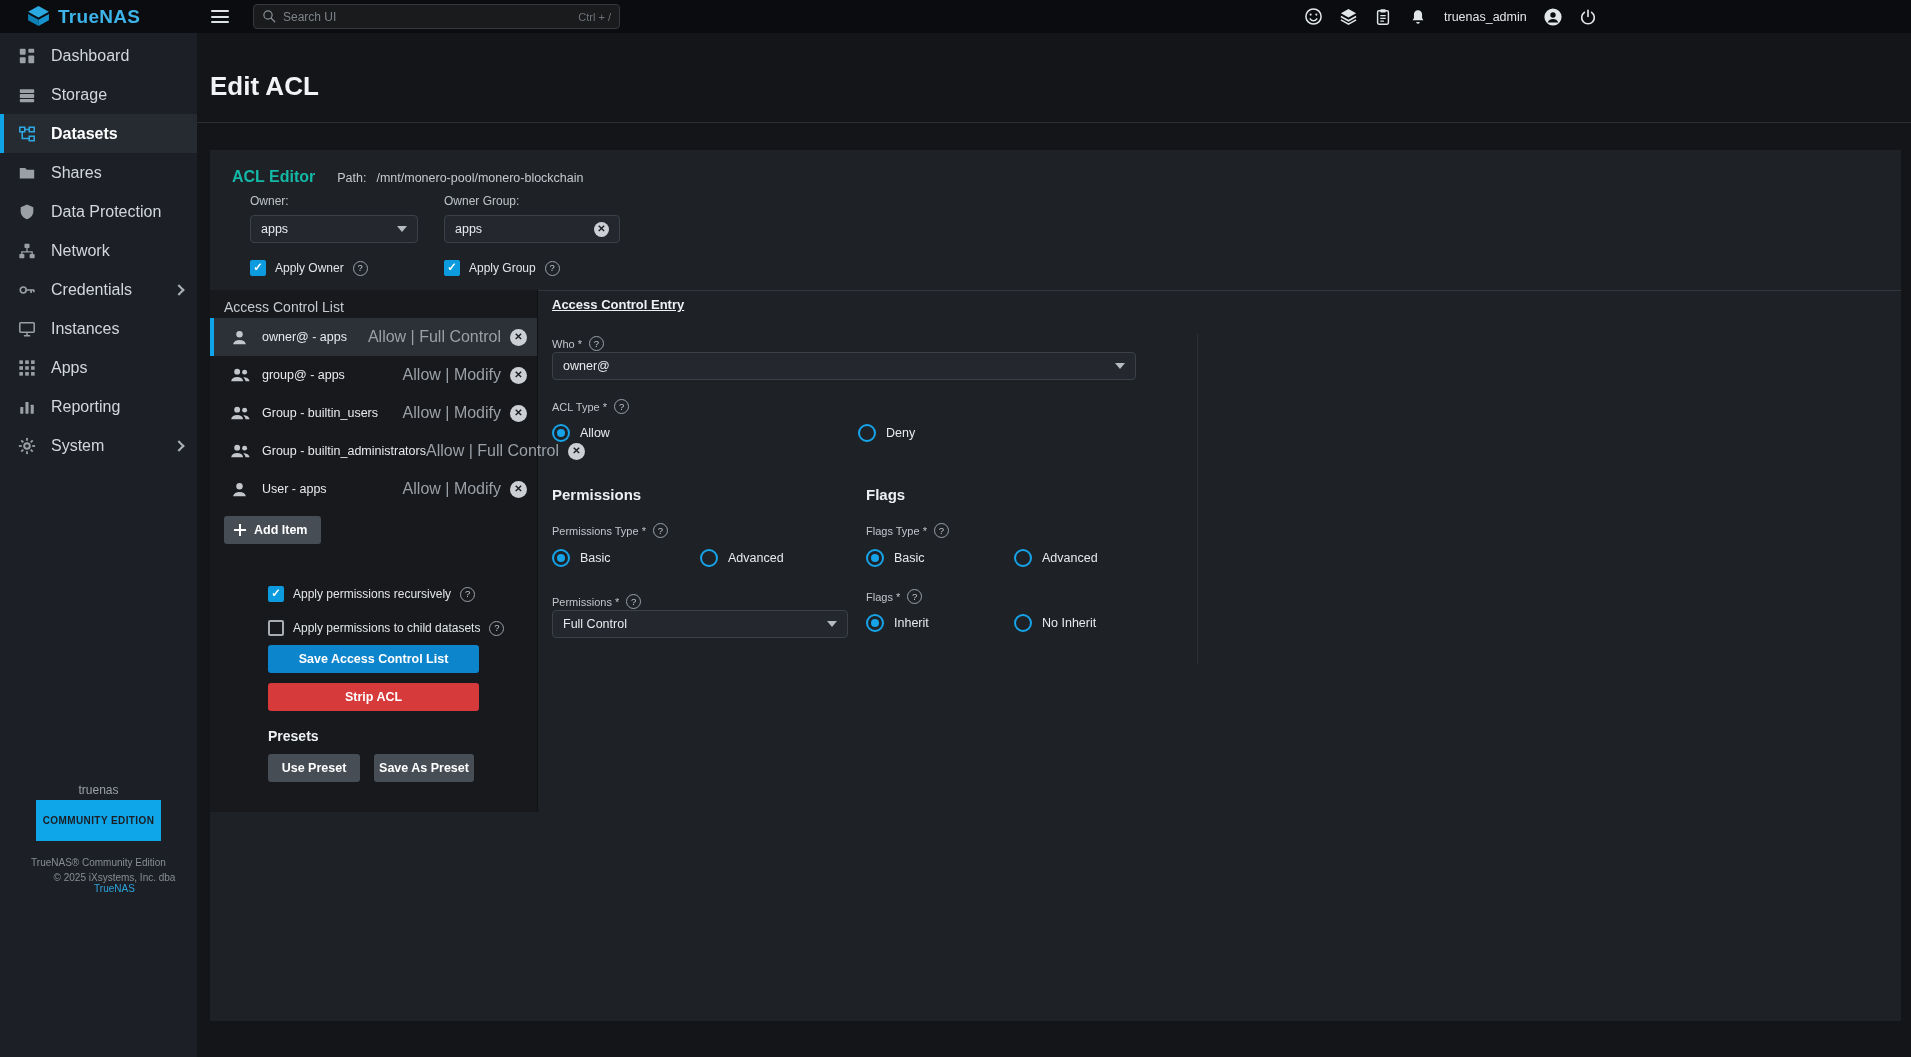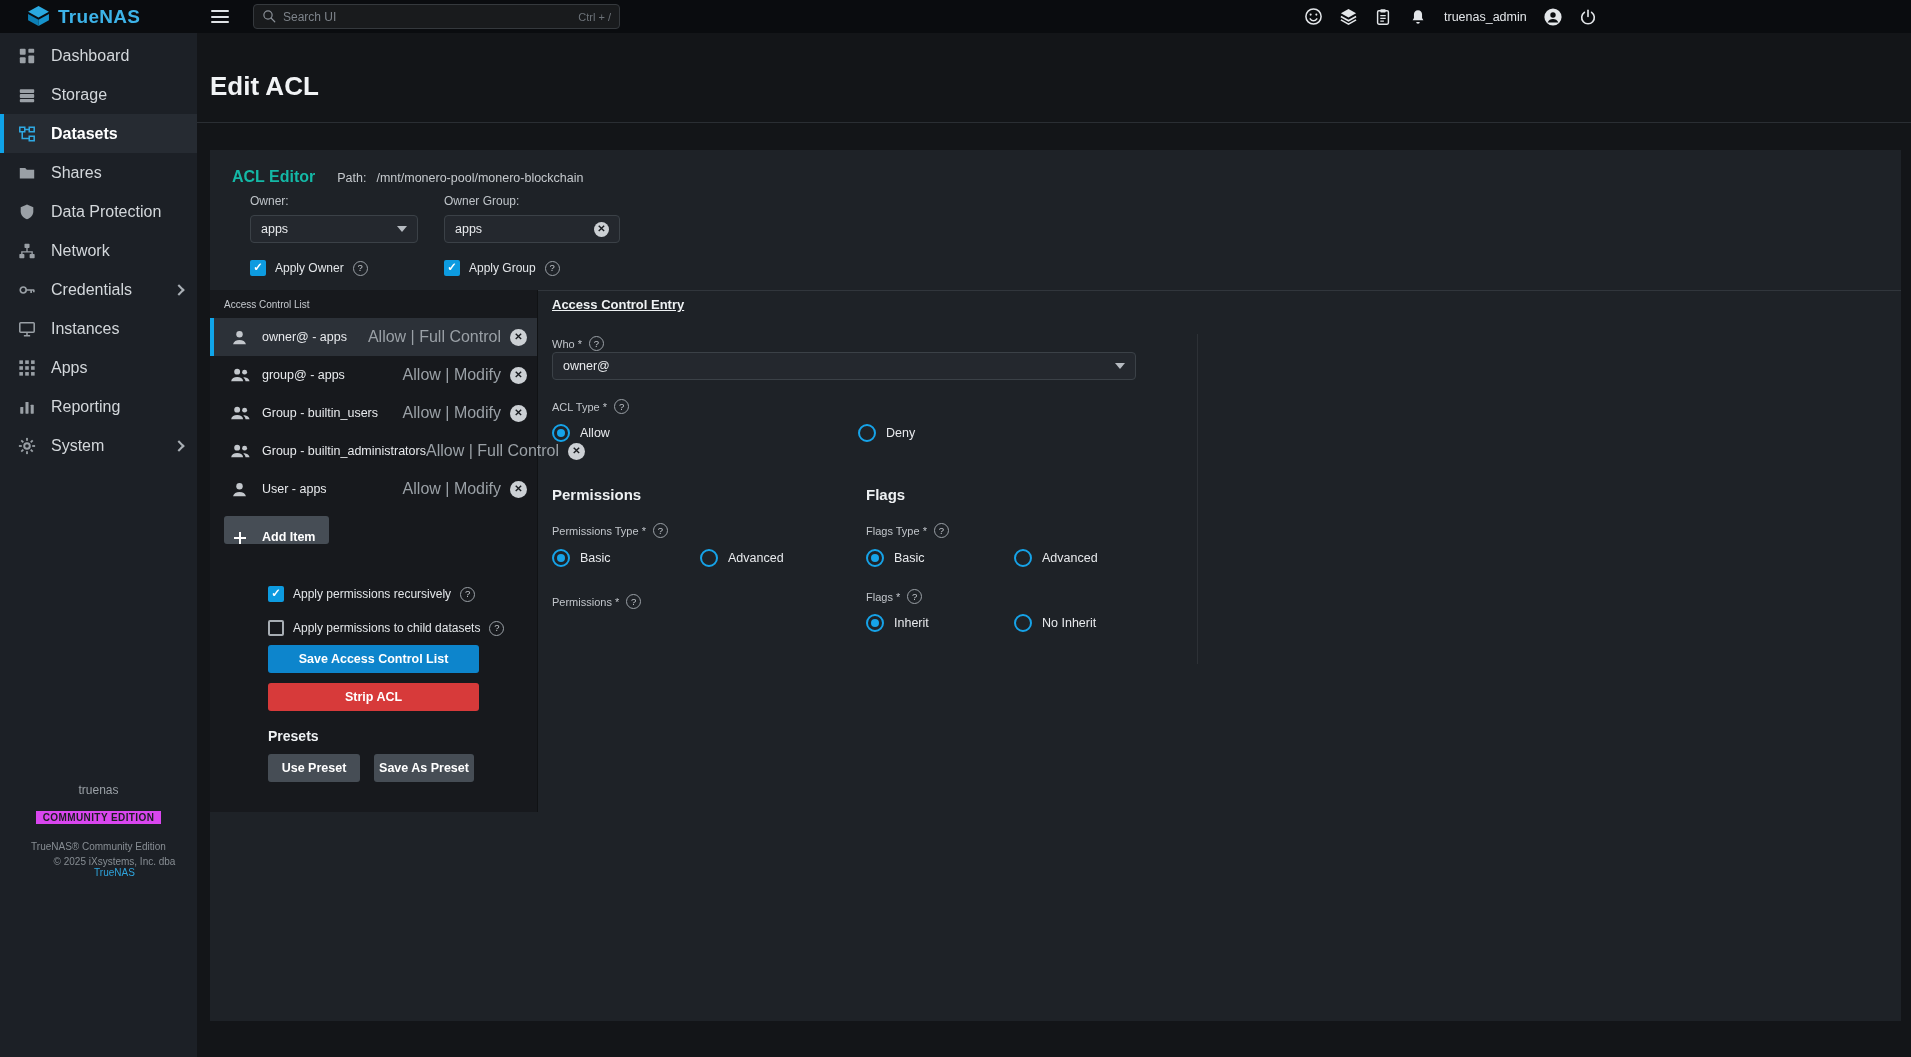--- a/index.html
+++ b/index.html
@@ -26,21 +26,21 @@
   .nav { padding-top:3px; }
   .nav-item { display:flex; align-items:center; height:39px; padding-right:14px; border-left:4px solid transparent; cursor:pointer; color:#d3d7db; }
   .nav-icon { width:20px; height:20px; margin-left:13px; margin-right:14px; color:#9aa0a6; display:flex; align-items:center; justify-content:center; flex:none; }
   .nav-label { font-size:16px; white-space:nowrap; }
   .nav-item.active { background:#262b32; border-left-color:#0fa3e8; }
   .nav-item.active .nav-icon { color:#2fa9e2; }
   .nav-item.active .nav-label { color:#ffffff; font-weight:600; }
   .chev { margin-left:auto; width:8px; height:8px; border-top:2px solid #aab0b6; border-right:2px solid #aab0b6; transform:rotate(45deg); flex:none; }
   .sidebar-footer { position:absolute; top:750px; left:0; width:100%; text-align:center; }
   .hostname { font-size:12px; color:#9aa0a6; }
-  .edition-badge { display:inline-block; margin-top:14px; background:#d946ef; color:#1b1e22; font-size:10px; font-weight:700; padding:1px 7px; letter-spacing:.4px; cursor:default; }
+  .edition-badge { display:inline-block; margin-top:3px; background:#0ea5e9; color:#1b1e22; font-size:10px; font-weight:700; padding:15px 7px; letter-spacing:.4px; cursor:default; }
   .product-line { margin-top:16px; font-size:10px; color:#878d93; }
   .copyright { margin-top:4px; font-size:10px; color:#878d93;padding-left:32px; }
   .copyright .link { color:#2ea3db; cursor:pointer; }
 
   
   .main { position:absolute; top:33px; left:197px; width:1714px; height:1024px; background:#131518; }
   .page-title { position:absolute; left:13px; top:38px; font-size:26px; font-weight:700; color:#f1f3f5; }
   .title-divider { position:absolute; top:89px; left:0; width:100%; border-top:1px solid #2a2e33; }
   .card { position:absolute; left:13px; top:117px; width:1691px; height:871px; background:#1e2227; }
 
@@ -64,34 +64,34 @@
   .checkbox.checked::after { content:"✓"; color:#fff; font-size:11.5px; font-weight:700; line-height:1; }
   .checkbox.unchecked { border:2px solid #a7adb3; }
   .check-label { font-size:12px; color:#e3e6e9; white-space:nowrap; }
   .help { width:15px; height:15px; border-radius:50%; border:1px solid #9aa0a6; display:inline-flex; align-items:center; justify-content:center; cursor:pointer; flex:none; }
   .help::after { content:"?"; font-size:9.5px; color:#c4c8cd; line-height:1; }
 
   .hr { position:absolute; left:0; top:140px; width:100%; border-top:1px solid #31363c; }
 
   
   .left-col { position:absolute; left:0; top:140px; width:328px; height:522px; background:#17191d; border-right:1px solid #101214; }
-  .list-header { position:absolute; left:14px; top:9px; font-size:10px; color:#c7cbd0; }
+  .list-header { position:absolute; left:14px; top:9px; font-size:14px; color:#c7cbd0; }
   .ace-item { position:absolute; left:0; width:100%; height:38px; display:flex; align-items:center; border-left:4px solid transparent; padding-right:10px; cursor:pointer; }
   .ace-item.selected { background:#2c3138; border-left-color:#10a5ea; }
   .i0 { top:28px; } .i1 { top:66px; } .i2 { top:104px; } .i3 { top:142px; } .i4 { top:180px; }
   .ace-icon { width:21px; height:20px; color:#c3c7cc; margin-left:16px; display:flex; align-items:center; flex:none; }
   .ace-name { font-size:12.5px; color:#e8eaed; margin-left:11px; white-space:nowrap; }
   .ace-perms { margin-left:auto; font-size:16px; color:#9aa0a6; white-space:nowrap; }
   .circle-x { width:17px; height:17px; border-radius:50%; background:#ccd0d4; display:inline-flex; align-items:center; justify-content:center; margin-left:9px; cursor:pointer; flex:none; }
   .circle-x::after { content:"✕"; font-size:10px; font-weight:700; color:#191c20; line-height:1; }
   .clear-x { width:15px; height:15px; }
 
   .btn { border:none; border-radius:3px; height:28px; font-family:inherit; font-size:12.5px; font-weight:700; color:#fff; cursor:pointer; display:inline-flex; align-items:center; justify-content:center; }
   .btn-gray { background:#464d55; }
-  .btn-add { position:absolute; left:14px; top:226px; padding:0 14px 0 10px; gap:16px; background:#464d55;align-items:flex-end; }
+  .btn-add { position:absolute; left:14px; top:226px; padding:0 14px 0 10px; gap:8px; background:#464d55; }
   .plus { position:relative; width:12px; height:12px; flex:none; }
   .plus::before, .plus::after { content:""; position:absolute; background:#fff; }
   .plus::before { left:5px; top:0; width:2px; height:12px; }
   .plus::after { left:0; top:5px; width:12px; height:2px; }
   .lc-check1 { position:absolute; left:58px; top:296px; }
   .lc-check2 { position:absolute; left:58px; top:330px; }
   .btn-save { position:absolute; left:58px; top:355px; width:211px; background:#0d85cc; }
   .btn-strip { position:absolute; left:58px; top:393px; width:211px; background:#d73a3a; }
   .presets-title { position:absolute; left:58px; top:438px; font-size:14px; font-weight:700; color:#eef1f3; }
   .btn-use { position:absolute; left:58px; top:464px; width:92px; }
@@ -547,20 +547,24 @@
         </div>
         <div class="radio-item r-fadv">
           <span class="radio"></span>
           <span class="radio-label">Advanced</span>
         </div>
 
         <div class="label-row lr-perms">
           <span class="field-label-sm">Permissions *</span>
           <span class="help"></span>
         </div>
+        <div class="select sel-perms">
+          <span>Full Control</span>
+          <span class="caret"></span>
+        </div>
 
         <div class="label-row lr-flags">
           <span class="field-label-sm">Flags *</span>
           <span class="help"></span>
         </div>
         <div class="radio-item selected r-inherit">
           <span class="radio">
               <span class="dot"></span>
             </span>
           <span class="radio-label">Inherit</span>

